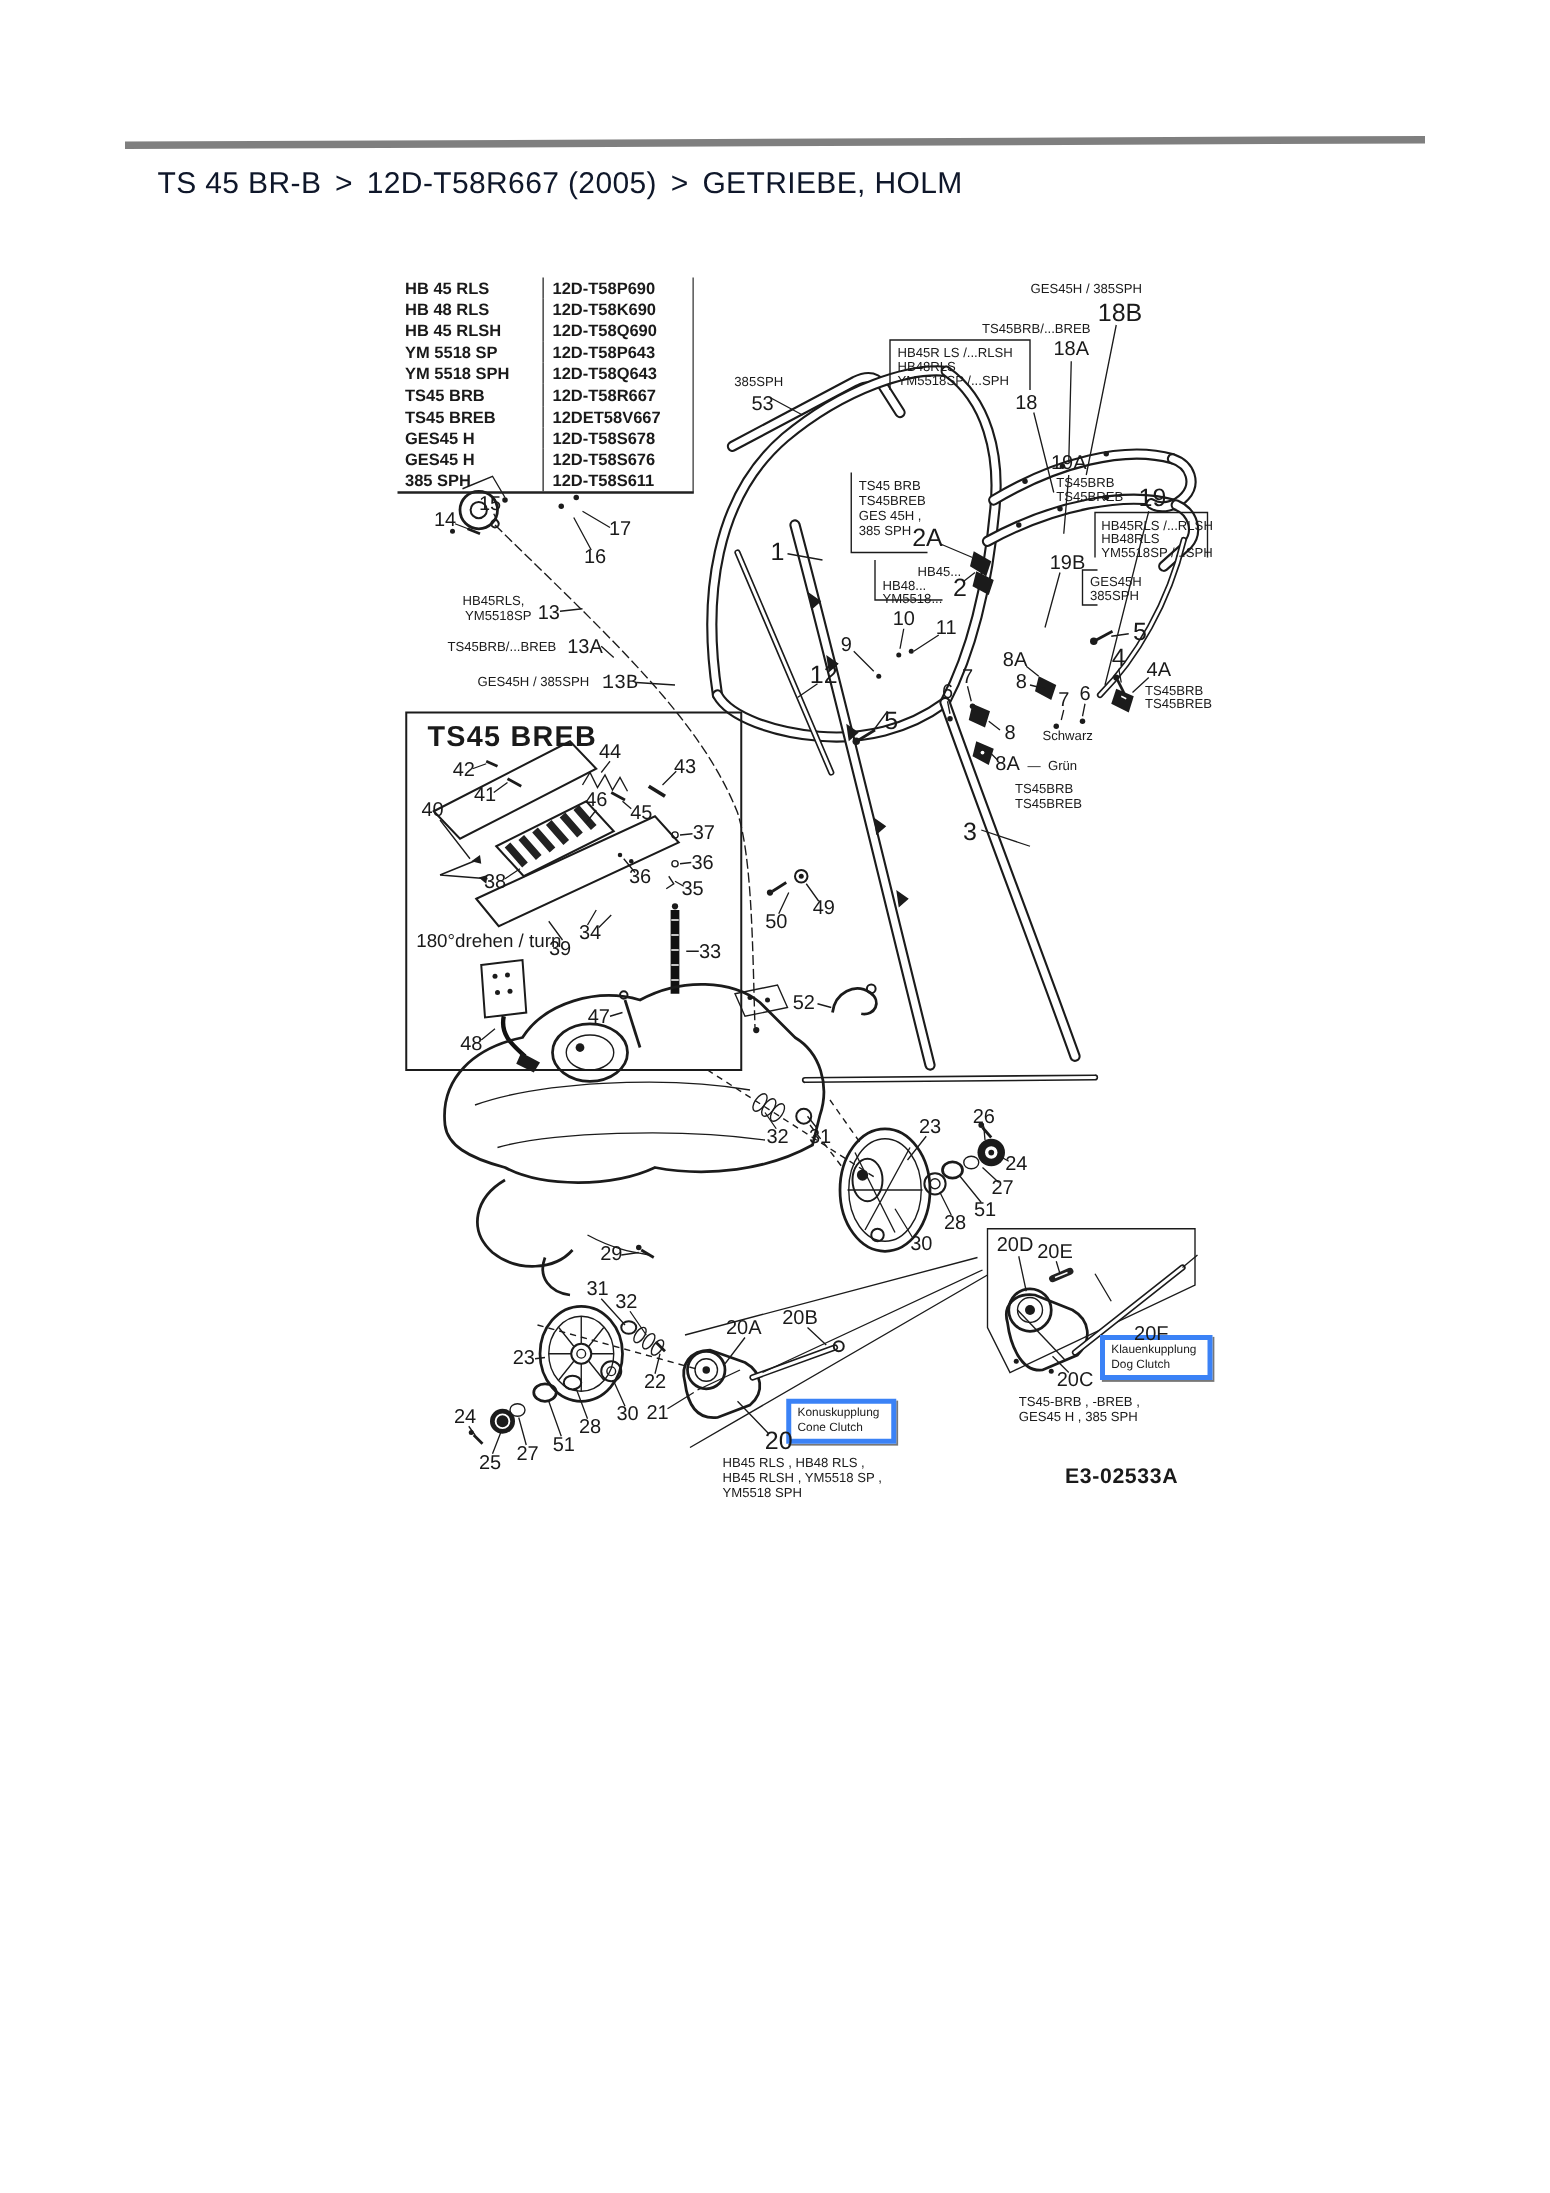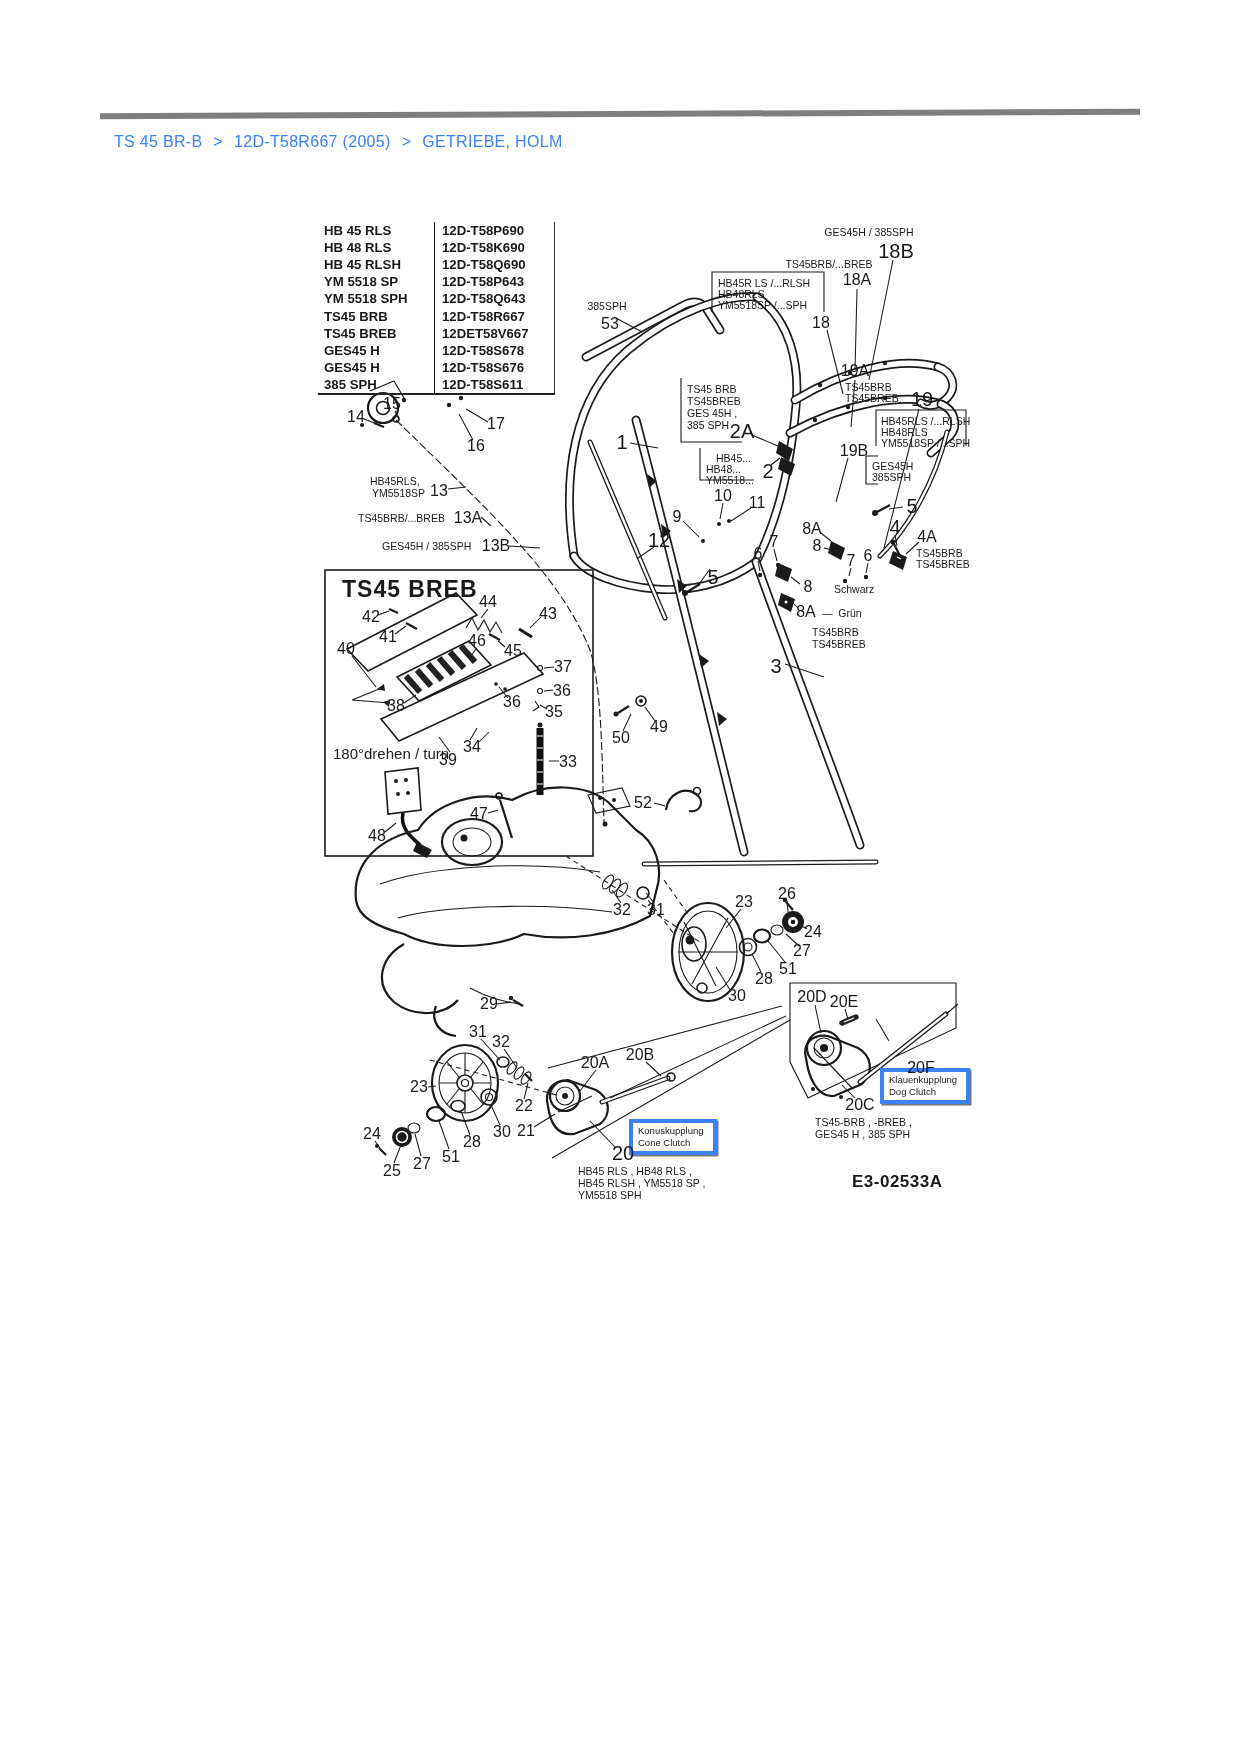--- a/index.html
+++ b/index.html
@@ -1,19 +1,19 @@
 <!DOCTYPE html>
 <html><head>
 <meta charset="utf-8">
 <style>
   html,body{margin:0;padding:0;background:#fff;}
   #page{position:relative;width:1240px;height:1754px;background:#fff;overflow:hidden;
         font-family:"Liberation Sans",sans-serif;color:#1a1a1a;}
   #top-rule{position:absolute;left:100px;top:111px;width:1040px;height:6px;background:#7f7f7f;transform:rotate(-0.25deg);}
-  #breadcrumb{position:absolute;left:114px;top:133px;font-size:16px;color:#3b82f6;letter-spacing:.3px;}
+  #breadcrumb{position:absolute;left:126px;top:133px;font-size:24px;color:#0f172a;letter-spacing:.3px;}
   #breadcrumb .sep{margin:0 11px;}
   
   #model-table{position:absolute;left:318px;top:222px;width:236px;border-bottom:2px solid #222;border-right:1px solid #333;}
   .trow{display:flex;height:17.1px;align-items:center;font-size:13.2px;font-weight:700;}
   .trow .m{width:110px;padding-left:6px;border-right:1.4px solid #222;height:100%;display:flex;align-items:center;}
   .trow .p{padding-left:7px;}
   
   .lbl{position:absolute;white-space:pre;transform:translate(-50%,-50%);line-height:1;}
   .lbl.left{transform:translate(0,-50%);}
   .lg{font-size:20px;}
@@ -347,21 +347,21 @@
       <div class="lbl xs left" style="left: 881px; top: 432px;">HB48RLS</div>
       <div class="lbl xs left" style="left: 881px; top: 443px;">YM5518SP /...SPH</div>
       <div class="lbl md" style="left: 854px; top: 451px;">19B</div>
       <div class="lbl xs left" style="left: 872px; top: 466px;">GES45H</div>
       <div class="lbl xs left" style="left: 872px; top: 477px;">385SPH</div>
       <div class="lbl xs left" style="left: 687px; top: 389px;">TS45 BRB</div>
       <div class="lbl xs left" style="left: 687px; top: 401px;">TS45BREB</div>
       <div class="lbl xs left" style="left: 687px; top: 413px;">GES 45H ,</div>
       <div class="lbl xs left" style="left: 687px; top: 425px;">385 SPH</div>
       <div class="lbl lg" style="left: 742px; top: 431px; text-align: right;">2A</div>
-      <div class="lbl xs left" style="left: 688px; top: 458px; padding-left: 28px;">HB45...</div>
+      <div class="lbl xs left" style="left: 706px; top: 458px; padding-left: 28px;">HB45...</div>
       <div class="lbl xs left" style="left: 706px; top: 469px;">HB48...</div>
       <div class="lbl xs left" style="left: 706px; top: 480px;">YM5518...</div>
       <div class="lbl lg" style="left: 768px; top: 471px;">2</div>
       <div class="lbl lg" style="left: 622px; top: 442px;">1</div>
       <div class="lbl md" style="left: 723px; top: 496px;">10</div>
       <div class="lbl md" style="left: 757px; top: 503px;">11</div>
       <div class="lbl md" style="left: 677px; top: 517px;">9</div>
       <div class="lbl lg" style="left: 659px; top: 540px;">12</div>
       <div class="lbl lg" style="left: 713px; top: 577px;">5</div>
       <div class="lbl lg" style="left: 912px; top: 506px;">5</div>
@@ -385,21 +385,21 @@
       <div class="lbl md" style="left: 356px; top: 417px;">14</div>
       <div class="lbl md" style="left: 392px; top: 404px;">15</div>
       <div class="lbl md" style="left: 496px; top: 424px;">17</div>
       <div class="lbl md" style="left: 476px; top: 446px;">16</div>
       <div class="lbl xs left" style="left: 370px; top: 481px;">HB45RLS,</div>
       <div class="lbl xs left" style="left: 372px; top: 493px;">YM5518SP</div>
       <div class="lbl md" style="left: 439px; top: 491px;">13</div>
       <div class="lbl xs left" style="left: 358px; top: 518px;">TS45BRB/...BREB</div>
       <div class="lbl md" style="left: 468px; top: 518px;">13A</div>
       <div class="lbl xs left" style="left: 382px; top: 546px;">GES45H / 385SPH</div>
-      <div class="lbl md" style="left: 496px; top: 546px;">13B</div>
+      <div class="lbl md" style="left: 496px; top: 546px; font-family: Liberation Mono, monospace;">13B</div>
       <div class="lbl md" style="left: 659px; top: 727px;">49</div>
       <div class="lbl md" style="left: 621px; top: 738px;">50</div>
       <div class="lbl md" style="left: 643px; top: 803px;">52</div>
       <div class="lbl title left" style="left: 342px; top: 589px;">TS45 BREB</div>
       <div class="lbl md" style="left: 371px; top: 617px;">42</div>
       <div class="lbl md" style="left: 388px; top: 637px;">41</div>
       <div class="lbl md" style="left: 346px; top: 649px;">40</div>
       <div class="lbl md" style="left: 488px; top: 602px;">44</div>
       <div class="lbl md" style="left: 548px; top: 614px;">43</div>
       <div class="lbl md" style="left: 477px; top: 641px; text-align: center;">46</div>

